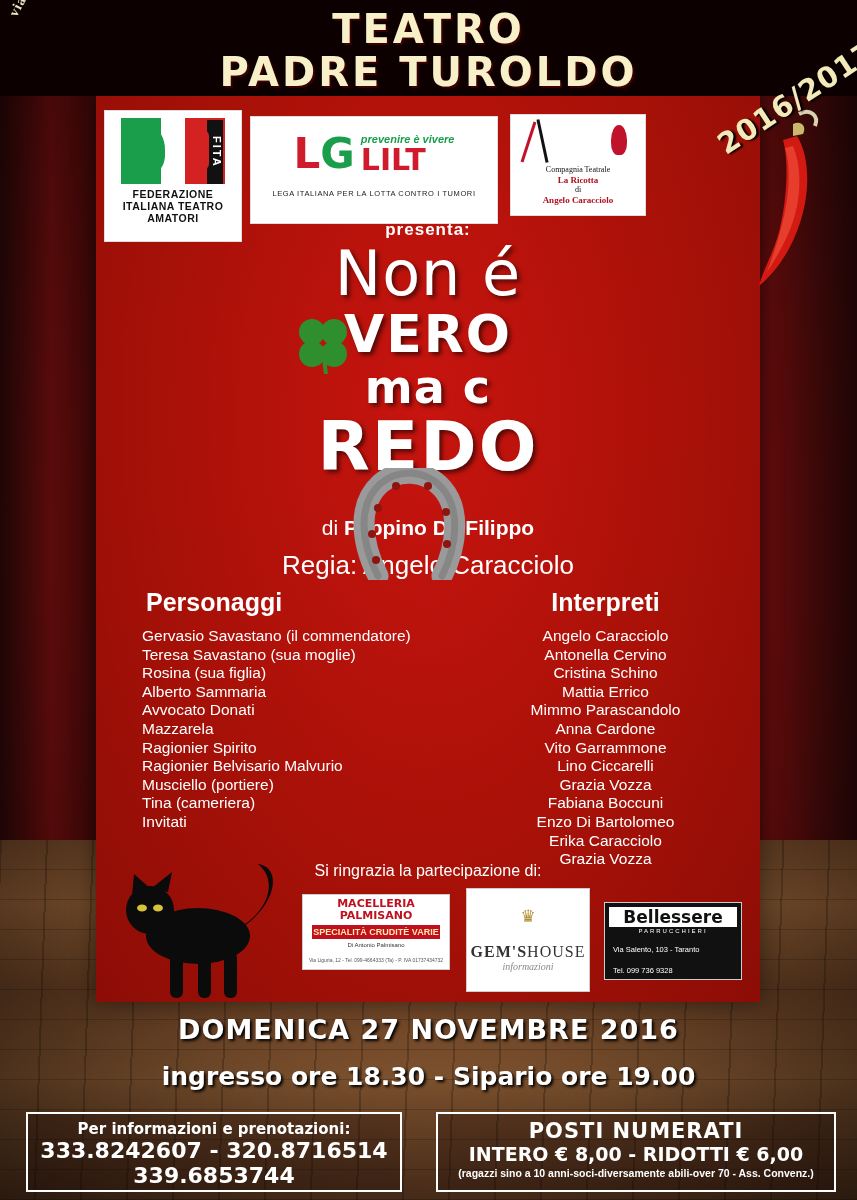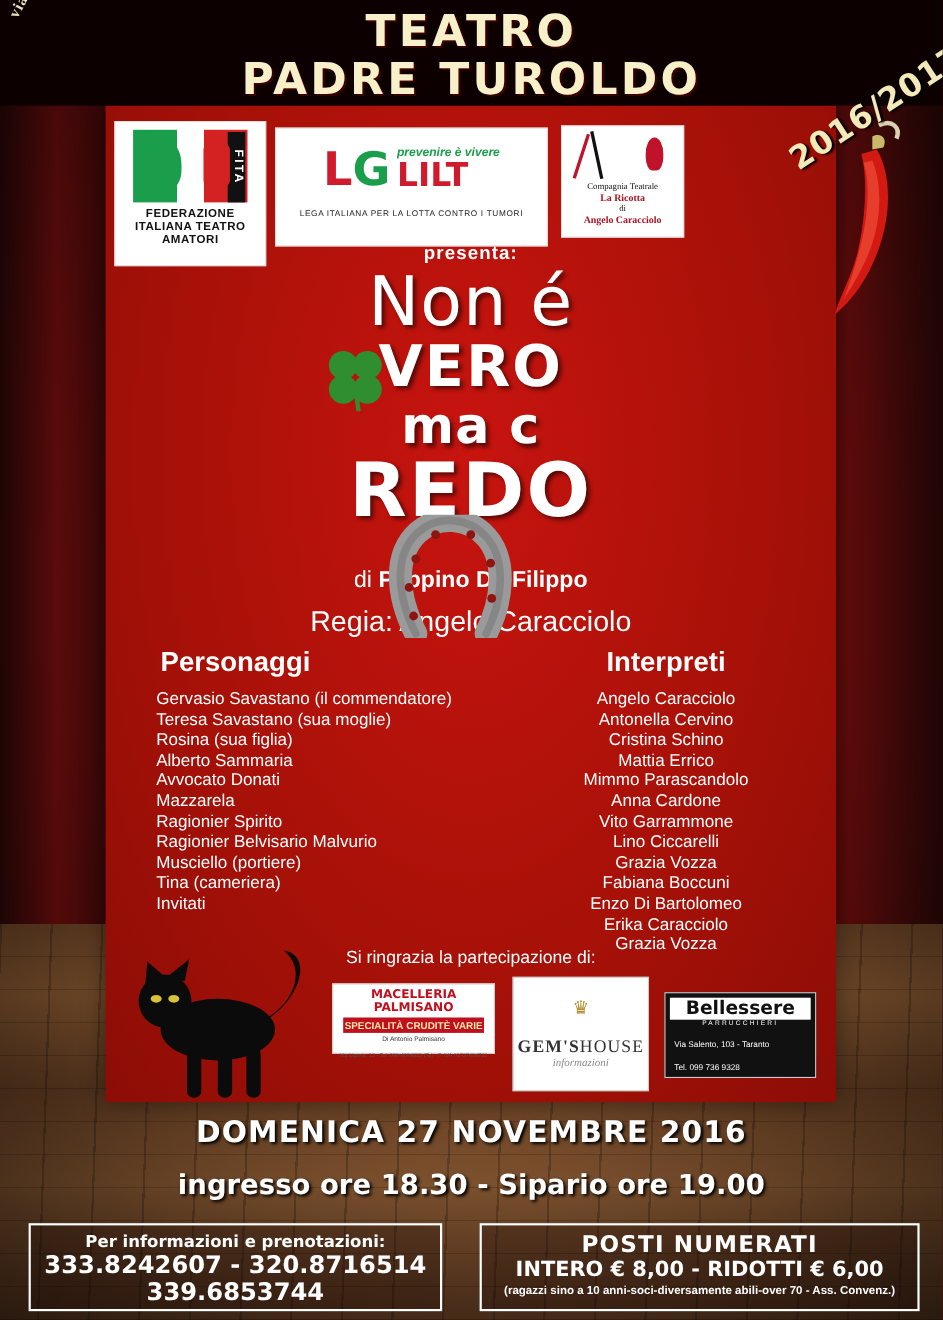--- a/index.html
+++ b/index.html
@@ -75,21 +75,21 @@
     font-size:11px;font-weight:bold;writing-mode:vertical-rl;text-align:center;letter-spacing:2px;}
   .fita-txt{font-size:10.5px;line-height:12px;font-weight:bold;text-align:center;color:#111;letter-spacing:.5px;}
   .logo-lilt{left:146px;top:6px;width:248px;height:108px;padding:6px 4px;}
   .lilt-row{display:flex;align-items:center;justify-content:center;gap:6px;height:62px;}
   .lilt-lg{font-family:"DejaVu Sans",sans-serif;font-weight:bold;font-size:42px;color:#cf1b2b;line-height:42px;}
   .lilt-lg span{color:#1a9e4b;}
   .lilt-right{display:flex;flex-direction:column;align-items:flex-start;text-align:right;}
   .lilt-slogan{font-size:11px;color:#1a9e4b;font-weight:bold;font-style:italic;}
   .lilt-name{font-family:"DejaVu Sans",sans-serif;font-weight:bold;font-size:30px;color:#cf1b2b;line-height:30px;}
   .lilt-sub{font-size:7.5px;text-align:center;color:#222;letter-spacing:.6px;margin-top:4px;}
-  .logo-comp{left:406px;top:4px;width:112px;height:102px;padding:4px;}
+  .logo-comp{left:406px;top:4px;width:136px;height:102px;padding:4px;}
   .comp-art{height:46px;position:relative;overflow:hidden;}
   .comp-art:before{content:"";position:absolute;left:12px;top:2px;width:3px;height:42px;background:#c0122a;transform:rotate(18deg);}
   .comp-art:after{content:"";position:absolute;left:26px;top:0;width:3px;height:44px;background:#111;transform:rotate(-12deg);}
   .comp-flame{position:absolute;right:14px;top:6px;width:16px;height:30px;background:#c0122a;border-radius:50% 50% 40% 40%;}
   .comp-t1{font-family:"Liberation Serif",serif;font-size:8px;text-align:center;color:#111;line-height:10px;}
   .comp-t2{font-family:"Liberation Serif",serif;font-size:9px;text-align:center;color:#b01020;font-weight:bold;}
   
   .pepper{position:absolute;right:34px;top:104px;width:74px;height:190px;z-index:7;}
   
   .presenta{position:absolute;left:0;right:0;top:124px;text-align:center;color:#fff;
@@ -115,21 +115,21 @@
   .col-left{padding-left:46px;}
   .col-left h3{text-align:left;padding-left:4px;}
   .col-left ul{margin:0;padding:0;list-style:none;}
   .col-left li{font-size:15.5px;line-height:18.6px;}
   .col-right{text-align:center;}
   .col-right ul{margin:0;padding:0;list-style:none;}
   .col-right li{font-size:15.5px;line-height:18.6px;}
   .thanks{position:absolute;left:0;right:0;top:766px;text-align:center;color:#fff;font-size:16px;}
   .sponsors{position:absolute;left:206px;top:792px;width:440px;height:106px;}
   .sp{position:absolute;background:#fff;border:1px solid #ccc;box-sizing:border-box;}
-  .sp1{left:0;top:6px;width:148px;height:64px;padding:3px;}
+  .sp1{left:0;top:6px;width:148px;height:76px;padding:3px;}
   .sp1 .t1{font-family:"DejaVu Sans",sans-serif;font-size:11px;font-weight:bold;color:#c01020;text-align:center;line-height:12px;}
   .sp1 .band{background:#c01020;color:#ffe9a8;font-size:9px;font-weight:bold;text-align:center;margin:3px 6px;padding:2px 0;}
   .sp1 .t2{font-size:6px;text-align:center;color:#333;line-height:7px;margin-top:2px;}
   .sp1 .t3{font-size:5px;text-align:center;color:#555;margin-top:8px;}
   .sp2{left:164px;top:0;width:124px;height:104px;padding:6px;display:flex;flex-direction:column;align-items:center;justify-content:center;}
   .sp2 .crown{font-size:17px;color:#b08d2e;line-height:17px;}
   .sp2 .n{font-family:"Liberation Serif",serif;font-size:16px;letter-spacing:1px;color:#333;margin-top:18px;}
   .sp2 .n b{font-weight:bold;}
   .sp2 .s{font-family:"Liberation Serif",serif;font-size:10px;color:#8a8a8a;font-style:italic;}
   .sp3{left:302px;top:14px;width:138px;height:78px;background:#111;padding:4px;}

